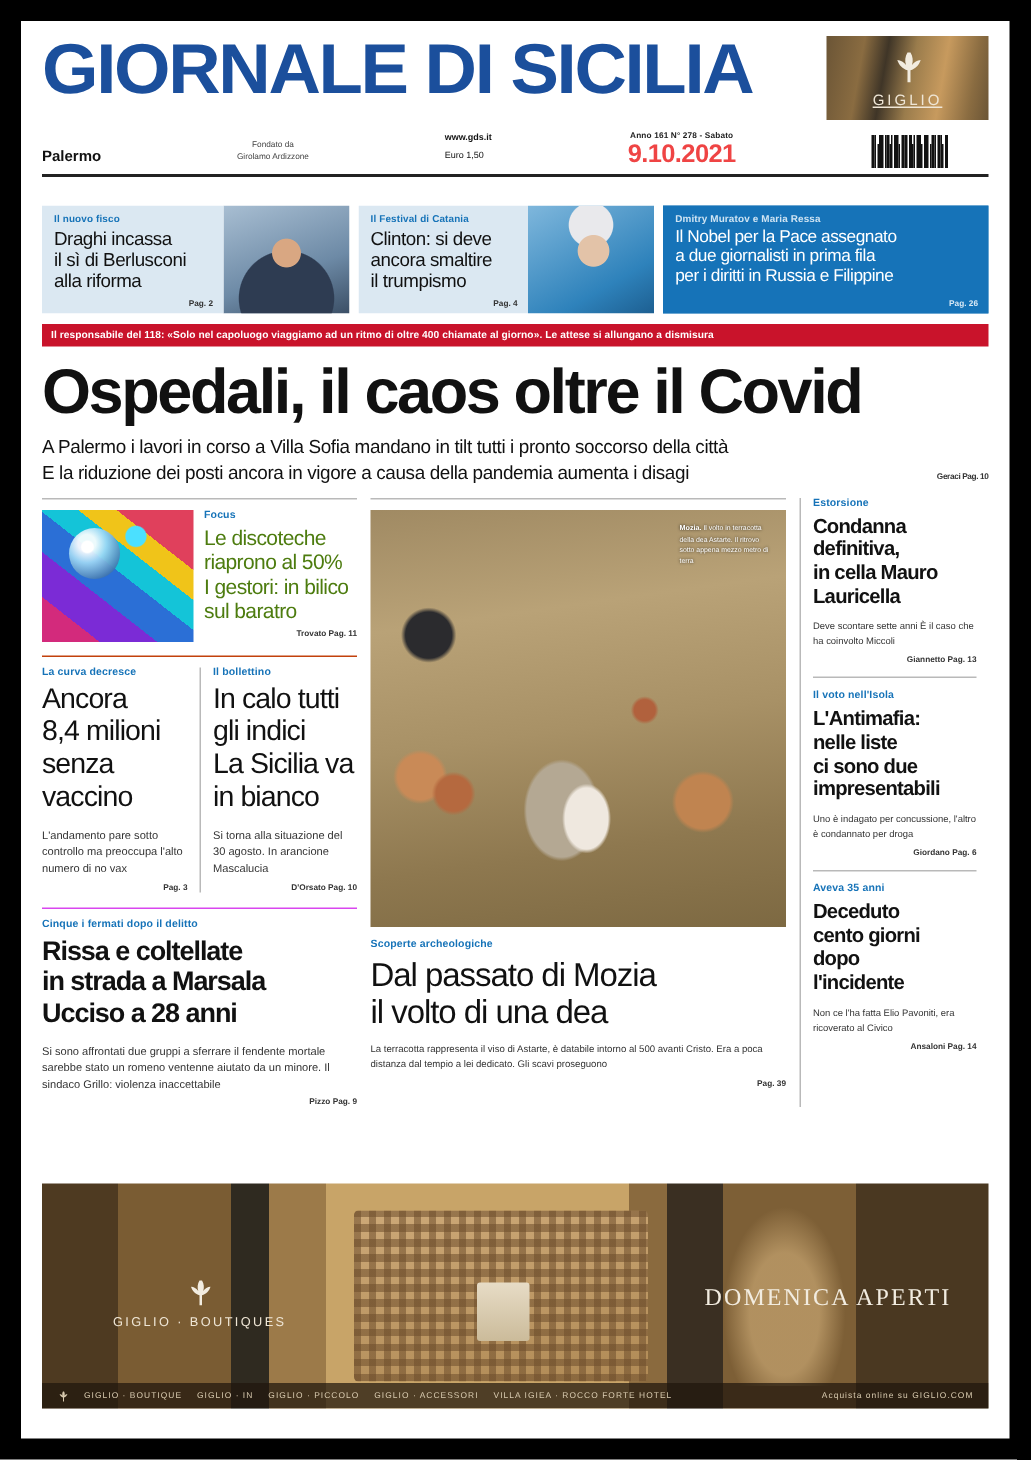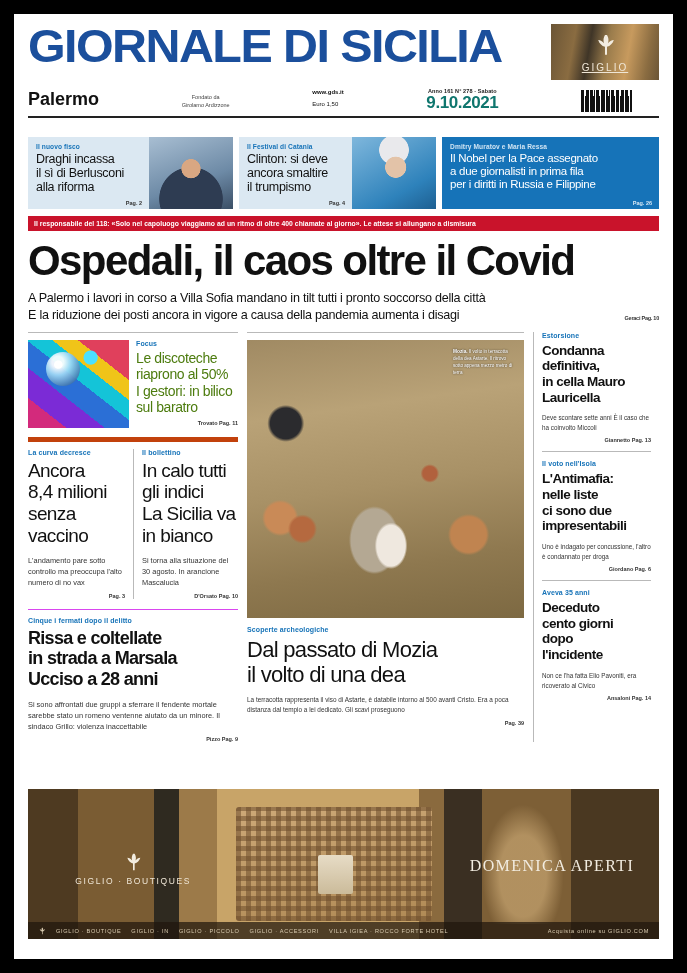--- a/index.html
+++ b/index.html
@@ -44,27 +44,27 @@
     position: absolute; left: 0; right: 0; bottom: 7px;
     text-align: center; color: #efe6d6;
     font-size: 10px; letter-spacing: 2px; text-decoration: underline;
   }
 
   .subbar {
     display: flex; align-items: flex-end; justify-content: space-between;
     margin-top: 6px; padding-bottom: 4px;
     border-bottom: 2px solid #222;
   }
-  .city { font-size: 18px; font-weight: bold; color: #111; padding-bottom: 2px; }
+  .city { font-size: 10px; font-weight: bold; color: #111; padding-bottom: 2px; }
   .founder { font-size: 5.5px; color: #444; text-align: center; line-height: 1.5; padding-bottom: 3px; }
   .price-col { text-align: left; font-size: 6px; color: #111; line-height: 1.9; padding-bottom: 2px; }
   .price-col .site { font-weight: bold; }
   .date-col { text-align: center; padding-bottom: 1px; }
   .issue { font-size: 5.5px; font-weight: bold; color: #222; letter-spacing: .1px; }
-  .date { font-size: 17px; font-weight: bold; color: #0f766e; letter-spacing: -.4px; line-height: 1; }
+  .date { font-size: 17px; font-weight: bold; color: #ef4444; letter-spacing: -.4px; line-height: 1; }
   .barcode { height: 26px; width: 78px; display: flex; align-items: flex-end; gap: 0; }
   .barcode i { display: block; width: 1px; height: 22px; background: #111; }
   .barcode i.s { height: 16px; }
   .barcode i.w { width: 2px; }
   .barcode i.g { background: transparent; }
 
   
   .teasers { display: flex; gap: 6px; margin-top: 19px; }
   .teaser { display: flex; height: 72px; overflow: hidden; }
   .t1 { width: 207px; }
@@ -143,21 +143,21 @@
     content:""; position:absolute; left:18%; top:14%;
     width:34px; height:34px; border-radius:50%;
     background: radial-gradient(circle at 35% 30%, #fff 0 18%, #9fd8f5 40%, #3b6fa8 80%);
     opacity:.92;
   }
   .focus-txt { flex: 1 1 auto; position: relative; }
   .kick-blue { font-size: 7px; font-weight: bold; color: #1673b8; letter-spacing: .1px; }
   .head-light { font-size: 14px; color: #4d7c0f; line-height: 1.18; letter-spacing: -.4px; margin-top: 3px; }
   .credit { font-size: 5.5px; font-weight: bold; color: #333; text-align: right; margin-top: 4px; }
 
-  .twocol { display: flex; margin-top: 9px; border-top: 5px solid #c2410c; padding-top: 7px; }
+  .twocol { display: flex; margin-top: 9px; border-top: 1px solid #c2410c; padding-top: 7px; }
   .twocol .c { width: 50%; }
   .twocol .c:first-child { padding-right: 8px; }
   .twocol .c:last-child { padding-left: 8px; border-left: 1px solid #b9b9b9; }
   .head-xl { font-size: 19px; color: #111; line-height: 1.14; letter-spacing: -.6px; margin-top: 4px; }
   .deck { font-size: 7.4px; color: #333; line-height: 1.5; margin-top: 9px; }
 
   .marsala { margin-top: 10px; border-top: 1px solid #d946ef; padding-top: 7px; }
   .head-bold-lg { font-size: 18px; font-weight: bold; color: #111; line-height: 1.16; letter-spacing: -.7px; margin-top: 4px; }
 
   

